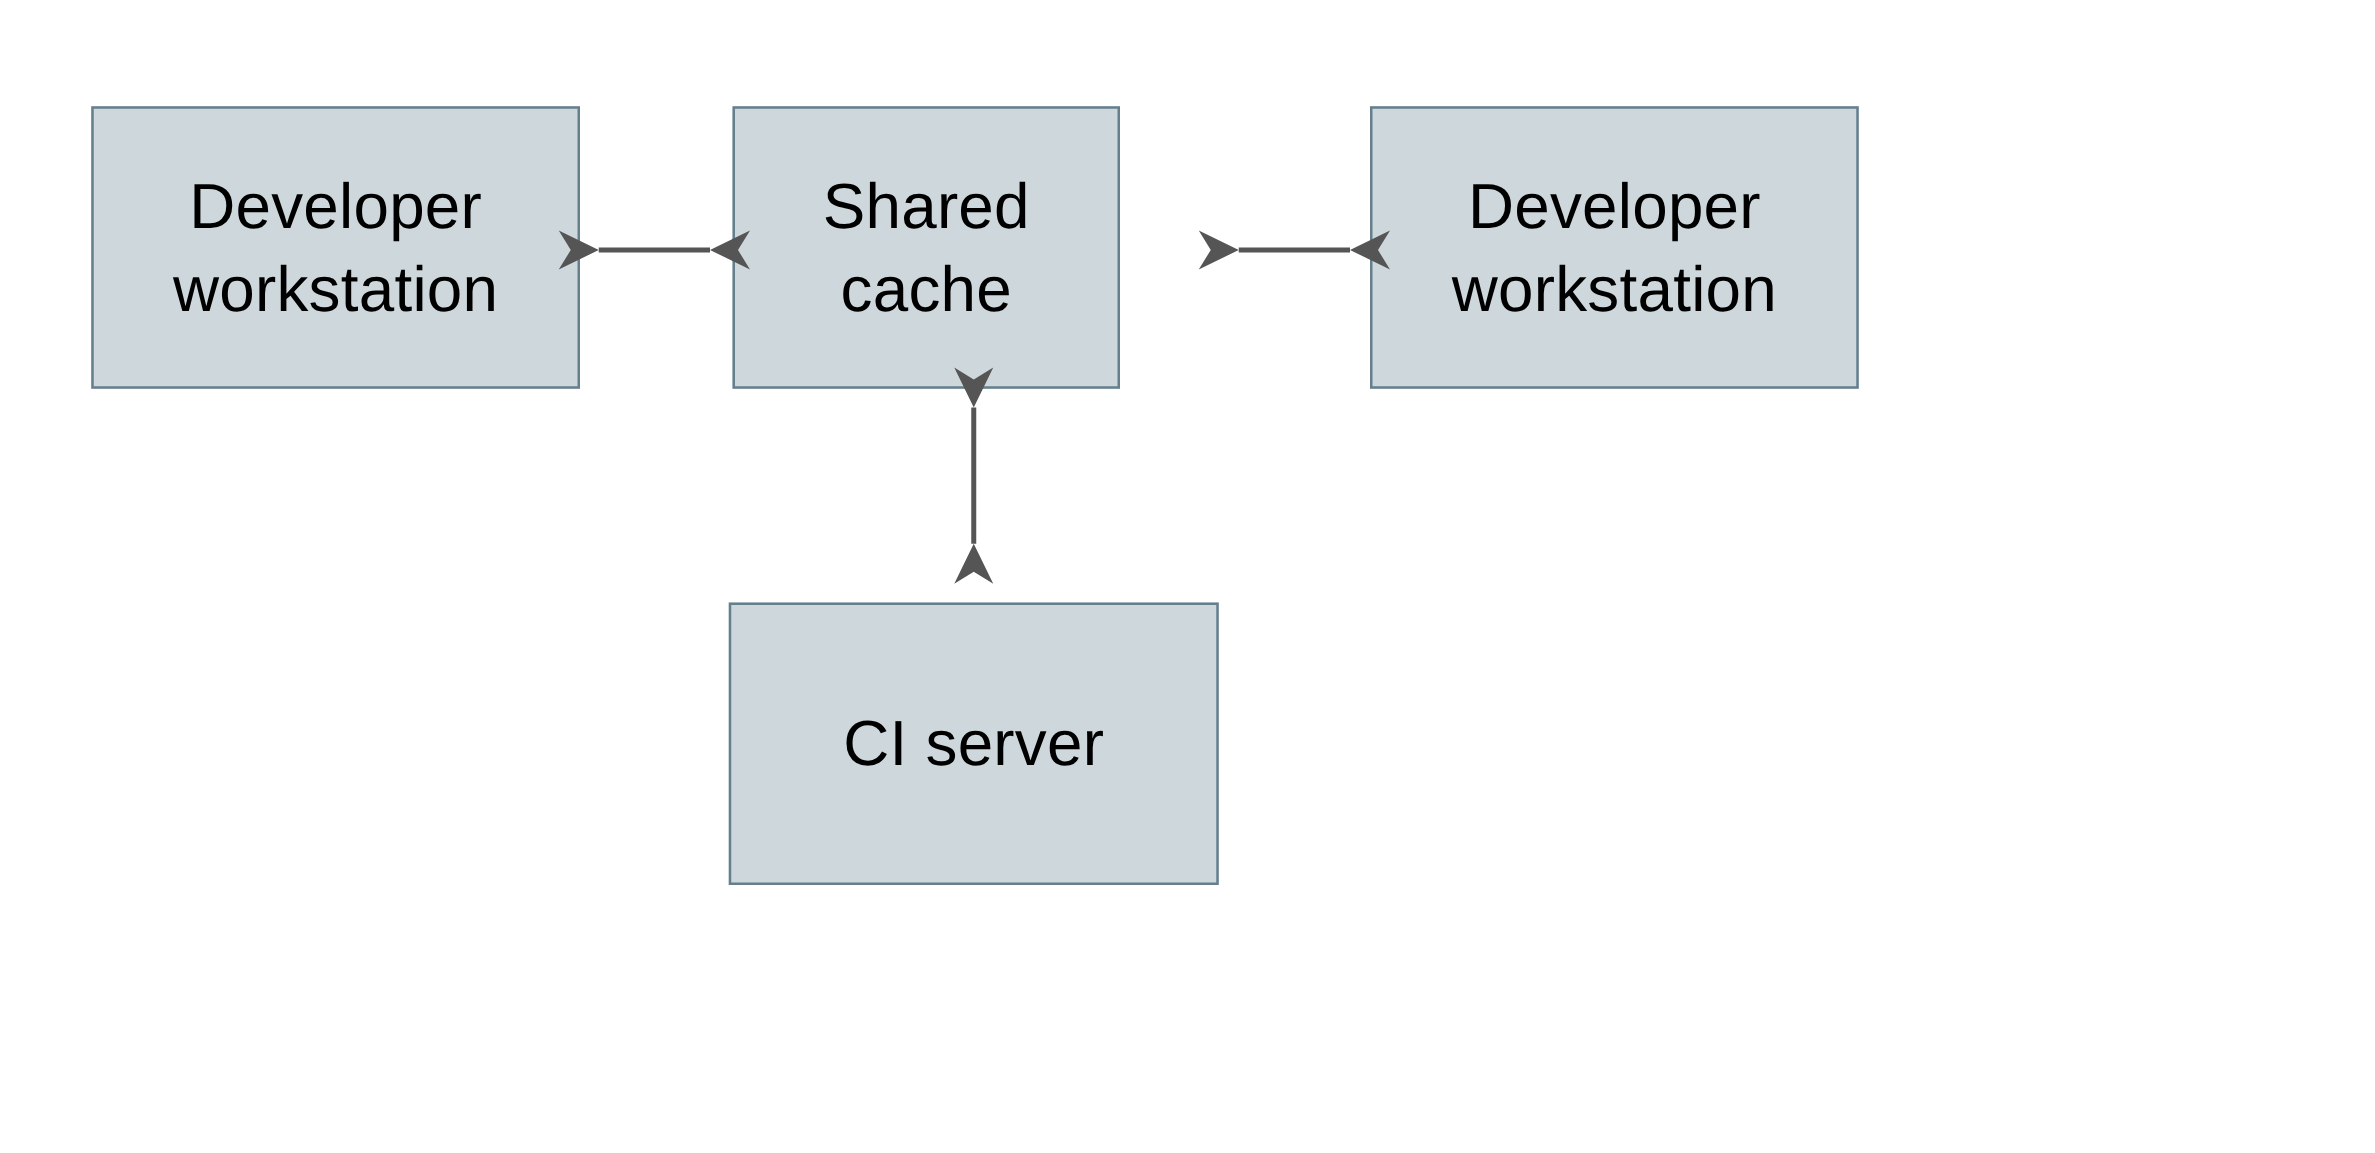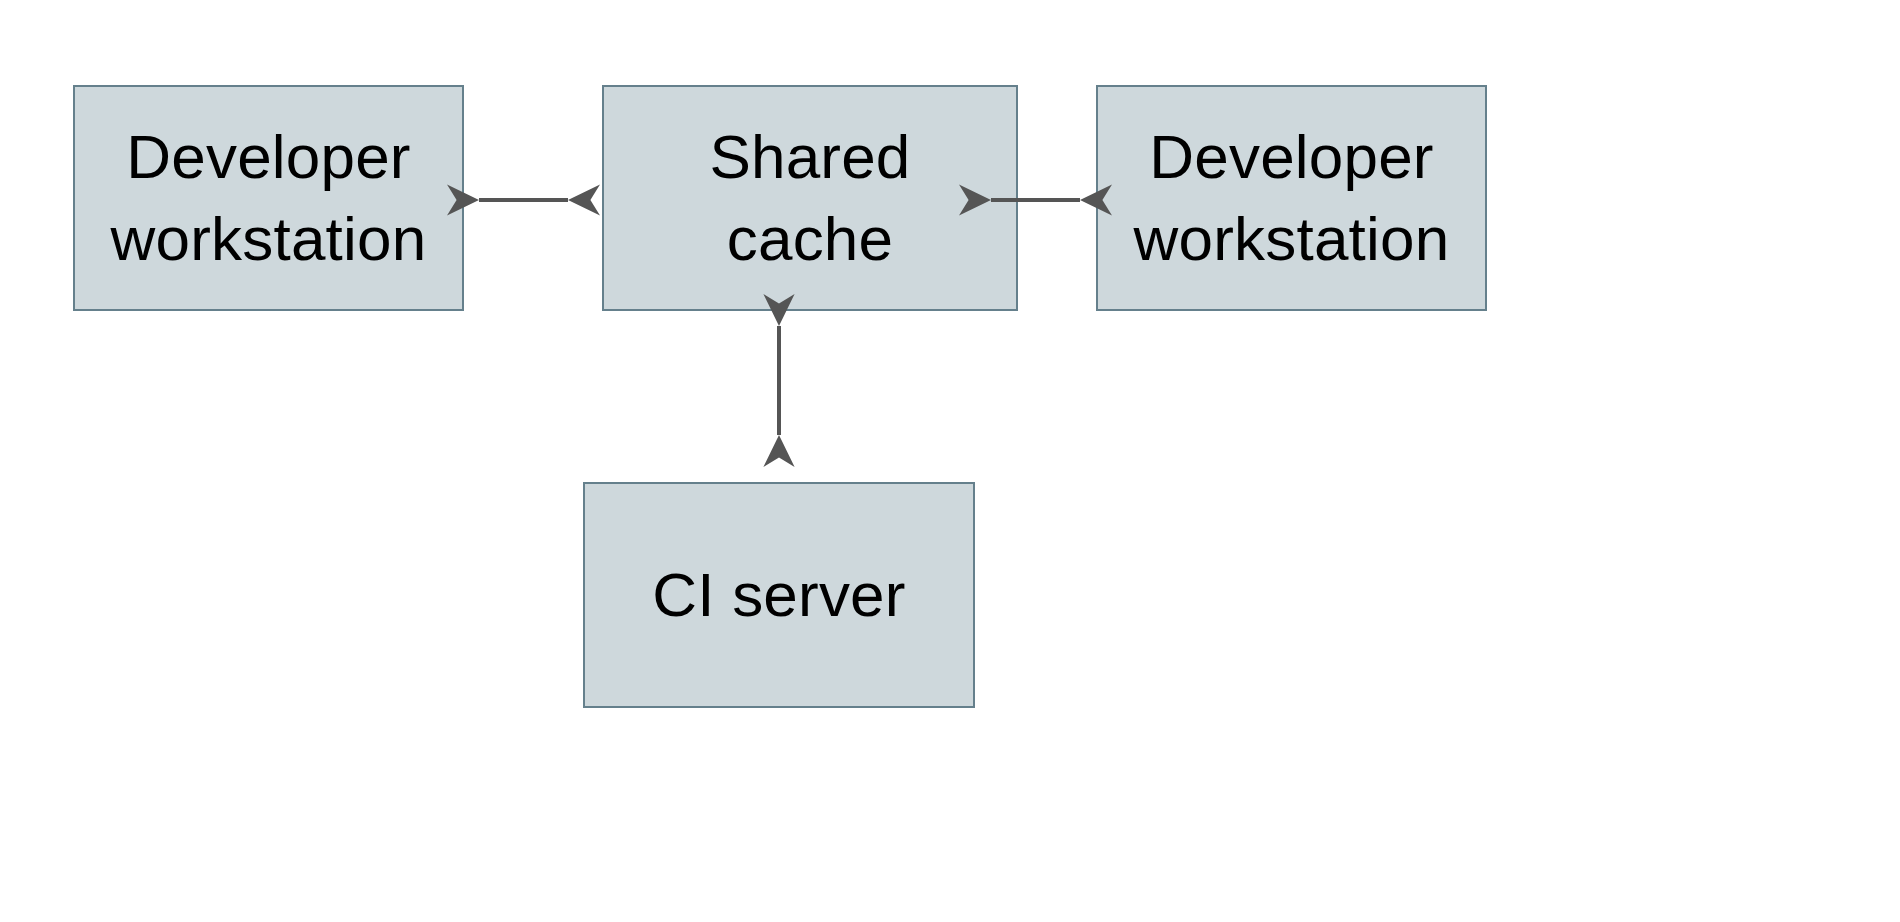--- a/index.html
+++ b/index.html
@@ -22,21 +22,21 @@
     box-sizing: border-box;
     background: #ced8dc;
     border: 2px solid #65808c;
     display: flex;
     align-items: center;
     justify-content: center;
     text-align: center;
   }
   .node-label {
     color: #000000;
-    font-size: 62px;
+    font-size: 51px;
     line-height: 1.32;
     font-weight: 400;
     letter-spacing: 0.2px;
     white-space: pre-line;
     padding: 0 6px;
   }
   .edge {
     position: absolute;
     overflow: visible;
   }
@@ -48,21 +48,21 @@
 </head>
 <body>
 
 <div id="canvas">
 
   <div class="node" style="left:73px; top:85px; width:391px; height:226px;">
     <span class="node-label">Developer
 workstation</span>
   </div>
 
-  <div class="node" style="left:602px; top:85px; width:416px; height:226px;">
+  <div class="node" style="left:586px; top:85px; width:310px; height:226px;">
     <span class="node-label">Shared
 cache</span>
   </div>
 
   <div class="node" style="left:1096px; top:85px; width:391px; height:226px;">
     <span class="node-label">Developer
 workstation</span>
   </div>
 
   <div class="node" style="left:583px; top:450px; width:392px; height:226px;margin-top:32px;">

